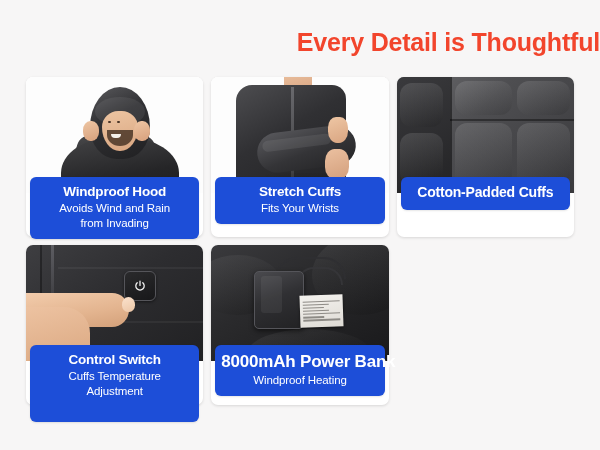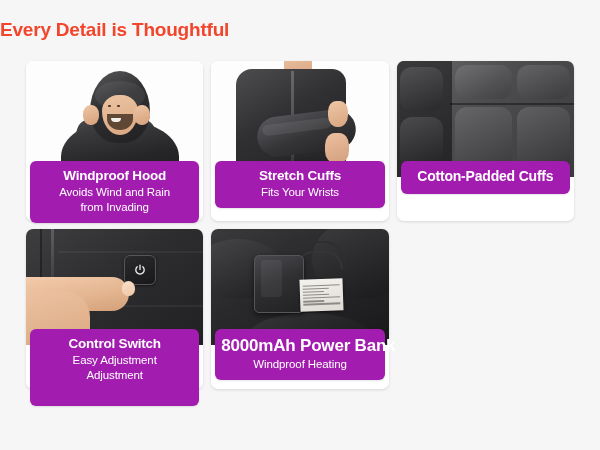--- a/index.html
+++ b/index.html
@@ -18,27 +18,27 @@
 
   .page {
     position: relative;
     width: 600px;
     height: 450px;
     background: #f7f6f6;
   }
 
   
   .page-title {
-    text-align: left;
+    text-align: right;
     color: #f2452c;
-    font-size: 19px;
+    font-size: 25px;
     font-weight: bold;
     letter-spacing: -0.2px;
     line-height: 1;
-    padding-top: 20px;
+    padding-top: 30px;
     padding-bottom: 0;
   }
 
   
   .grid {
     display: grid;
     grid-template-columns: repeat(3, 1fr);
     grid-auto-rows: 160px;
     column-gap: 8px;
     row-gap: 8px;
@@ -63,21 +63,21 @@
     overflow: hidden;
     background: #ffffff;
   }
 
   
   .caption {
     position: absolute;
     left: 4px;
     right: 4px;
     top: 100px;
-    background: #a21caf;
+    background: #1d4ed8;
     border-radius: 6px;
     padding: 7px 6px 9px 6px;
     text-align: center;
     color: #ffffff;
     z-index: 3;
     box-shadow: 0 1px 2px rgba(0,0,0,0.10);
   }
   .card.tall .caption { padding-bottom: 24px; }
 
   .caption-title {
@@ -425,21 +425,21 @@
               <path d="M7.2 6.4 A7.2 7.2 0 1 0 16.8 6.4"></path>
             </svg>
           </div>
           <div class="c5-finger"></div>
           <div class="c5-nail"></div>
           <div class="c5-hand"></div>
         </div>
       </div>
       <div class="caption">
         <div class="caption-title">Control Switch</div>
-        <div class="caption-sub">Easy Adjustment</div>
+        <div class="caption-sub">Cuffs Temperature</div>
         <div class="caption-sub">Adjustment</div>
       </div>
     </div>
 
     <div class="card card-c6">
       <div class="photo">
         <div class="scene">
           <div class="c6-bg"></div>
           <div class="c6-fold" style="left:-10%; top:10px; width:50%; height:60px;"></div>
           <div class="c6-fold" style="right:-12%; top:-10px; width:55%; height:80px;"></div>

